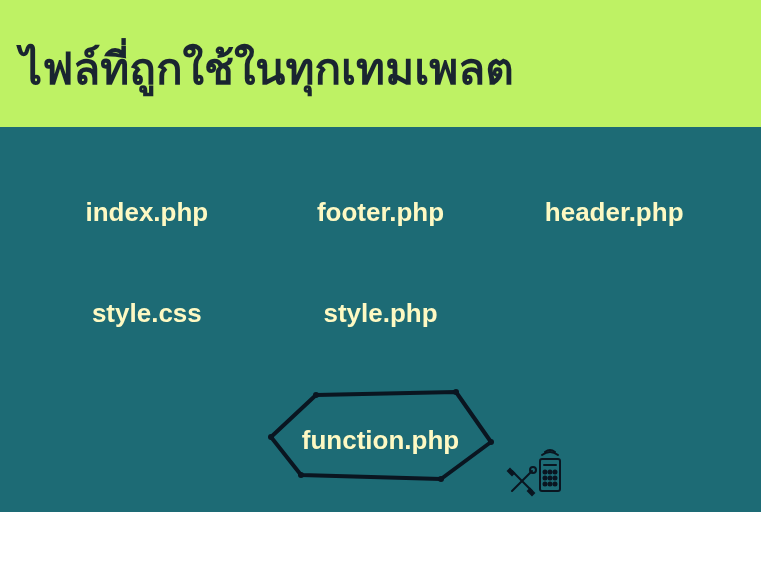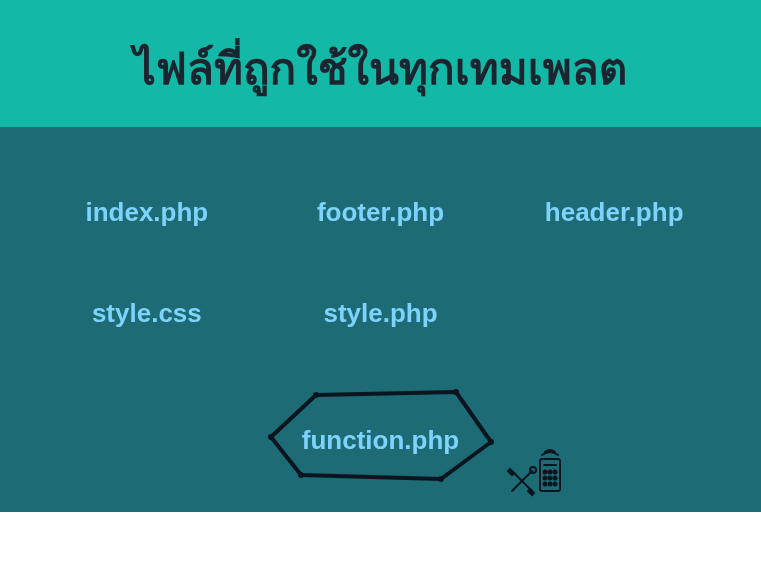--- a/index.html
+++ b/index.html
@@ -3,23 +3,23 @@
 <meta charset="utf-8">
 <style>
 * { margin: 0; padding: 0; box-sizing: border-box; }
 body {
   width: 761px;
   height: 570px;
   font-family: "Segoe UI", Tahoma, Arial, sans-serif;
   background: #ffffff;
 }
 .header {
-  background: #14b8a6;
+  background: #bef264;
   padding: 40px 20px 30px;
-  text-align: center;
+  text-align: left;
 }
 .title {
   font-size: 44px;
   font-weight: 600;
   color: #1a2530;
   line-height: 1.3;
 }
 .subtitle {
   font-size: 15px;
   color: #1a2530;
@@ -33,21 +33,21 @@
 }
 .grid {
   display: grid;
   grid-template-columns: repeat(3, 1fr);
   row-gap: 70px;
   text-align: center;
 }
 .file-label {
   font-size: 26px;
   font-weight: 600;
-  color: #7dd3fc;
+  color: #fef9c3;
 }
 .highlight-wrap {
   position: absolute;
   left: 50%;
   transform: translateX(-50%);
   bottom: 25px;
   width: 250px;
   height: 100px;
 }
 .highlight-shape {
@@ -55,21 +55,21 @@
   inset: 0;
 }
 .highlight-label {
   position: absolute;
   top: 38px;
   left: 0;
   right: 0;
   text-align: center;
   font-size: 26px;
   font-weight: 600;
-  color: #7dd3fc;
+  color: #fef9c3;
 }
 .tools-icon {
   position: absolute;
   right: 195px;
   bottom: 15px;
   width: 60px;
   height: 50px;
 }
 </style>
 </head>

